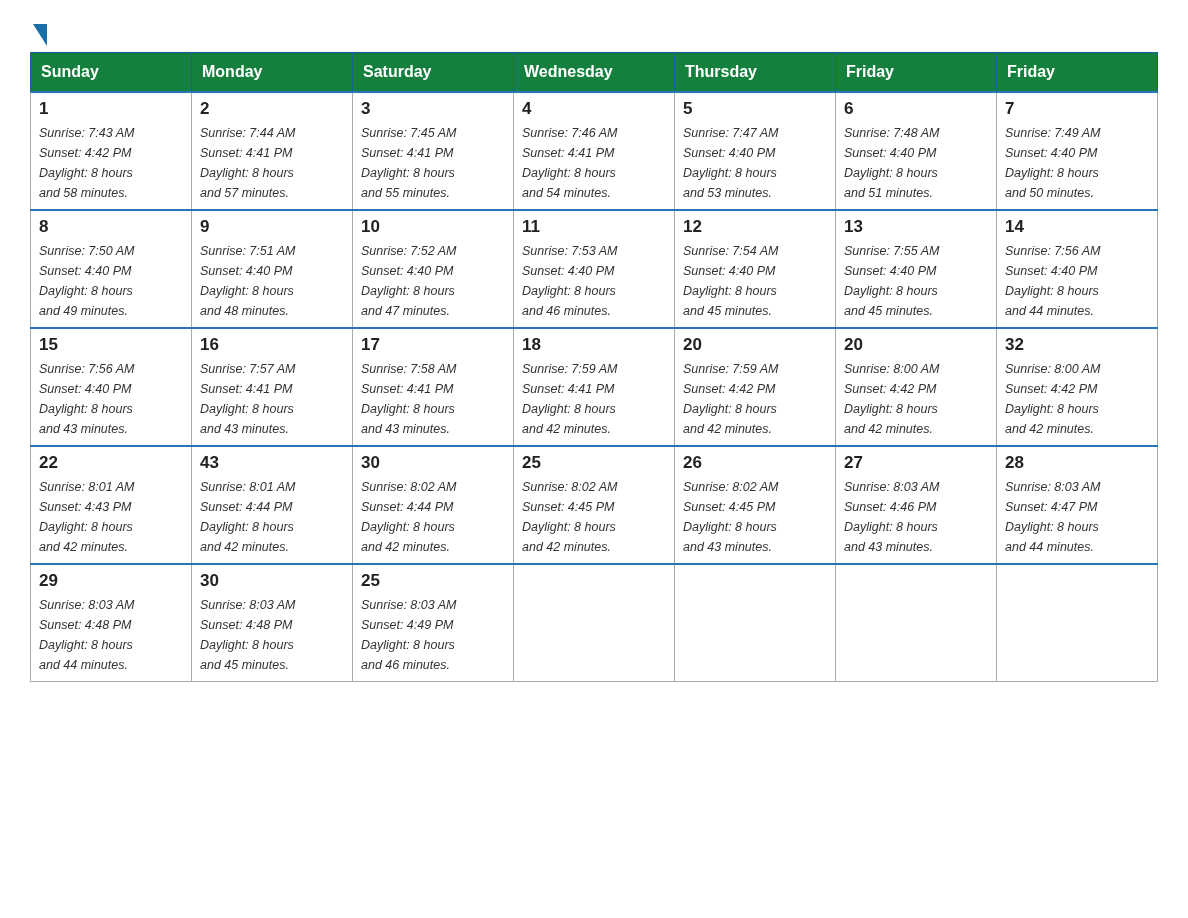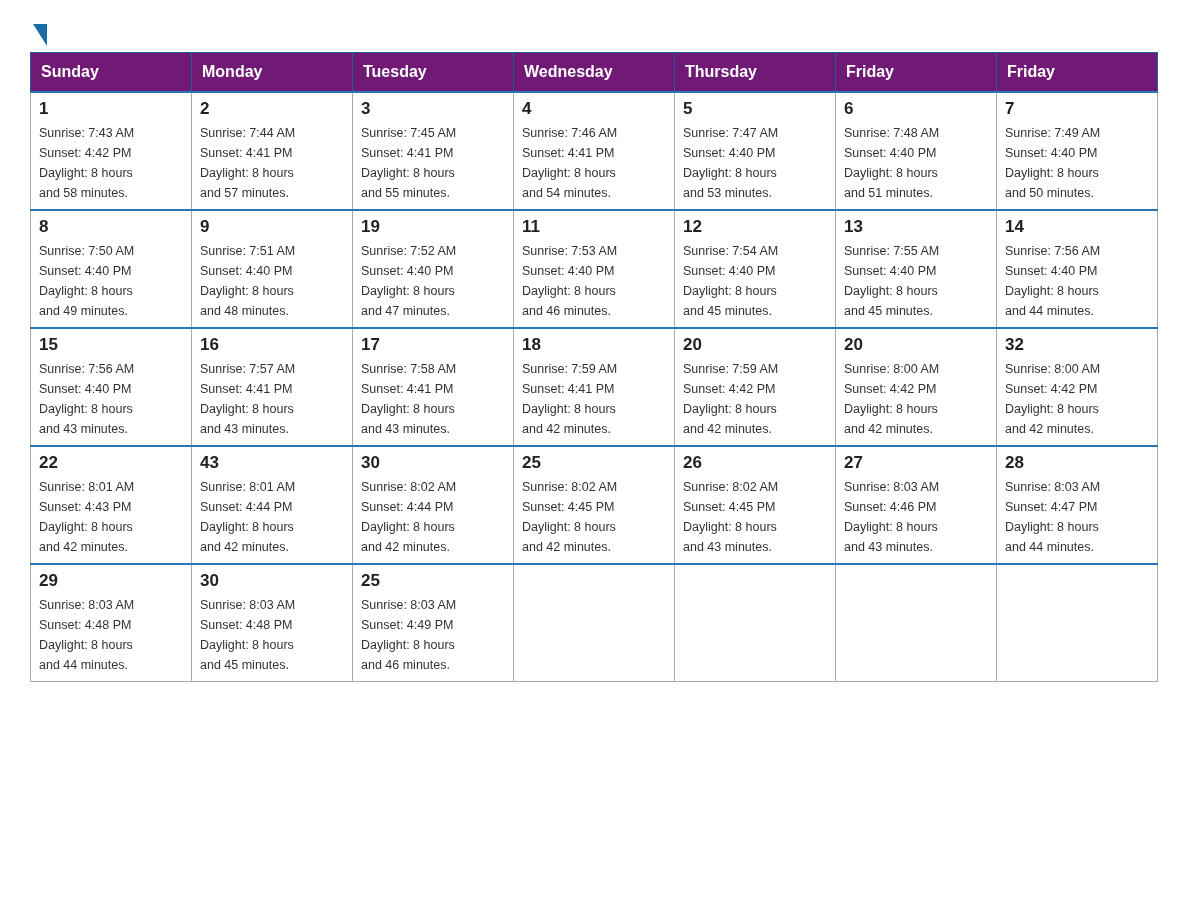--- a/index.html
+++ b/index.html
@@ -58,21 +58,21 @@
       font-size: 22px;
       color: #444;
       margin-top: 4px;
     }
     .calendar {
       width: 100%;
       border-collapse: collapse;
       margin-top: 10px;
     }
     .calendar th {
-      background-color: #701a75;
+      background-color: #15803d;
       color: #fff;
       font-size: 16px;
       font-weight: bold;
       padding: 10px 10px;
       text-align: left;
       border: 1px solid #1a5f99;
     }
     .calendar td {
       border: 1px solid #aaa;
       vertical-align: top;
@@ -88,20 +88,21 @@
     .day-number {
       font-size: 17px;
       font-weight: bold;
       display: block;
       margin-bottom: 4px;
     }
     .day-info {
       font-size: 12.5px;
       line-height: 1.6;
       color: #333;
+      font-style: italic;
     }
     .empty { background: #fff; }
   </style>
 </head>
 <body>
 
 <div class="header">
   <div class="logo">
     <div class="logo-top">
       <span class="logo-general"></span>
@@ -113,21 +114,21 @@
     <div class="month-title"></div>
     <div class="location"></div>
   </div>
 </div>
 
 <table class="calendar">
   <thead>
     <tr>
     <th>Sunday</th>
         <th>Monday</th>
-        <th>Tuesday</th>
+        <th>Saturday</th>
         <th>Wednesday</th>
         <th>Thursday</th>
         <th>Friday</th>
         <th>Friday</th>
       </tr>
   </thead>
   <tbody id="calendar-body">
   <tr>
         <td>
           <span class="day-number">1</span>
@@ -206,21 +207,21 @@
         <td>
           <span class="day-number">9</span>
           <div class="day-info">
             Sunrise: 7:51 AM<br>
             Sunset: 4:40 PM<br>
             Daylight: 8 hours<br>
             and 48 minutes.
           </div>
         </td>
         <td>
-          <span class="day-number">19</span>
+          <span class="day-number">10</span>
           <div class="day-info">
             Sunrise: 7:52 AM<br>
             Sunset: 4:40 PM<br>
             Daylight: 8 hours<br>
             and 47 minutes.
           </div>
         </td>
         <td>
           <span class="day-number">11</span>
           <div class="day-info">

